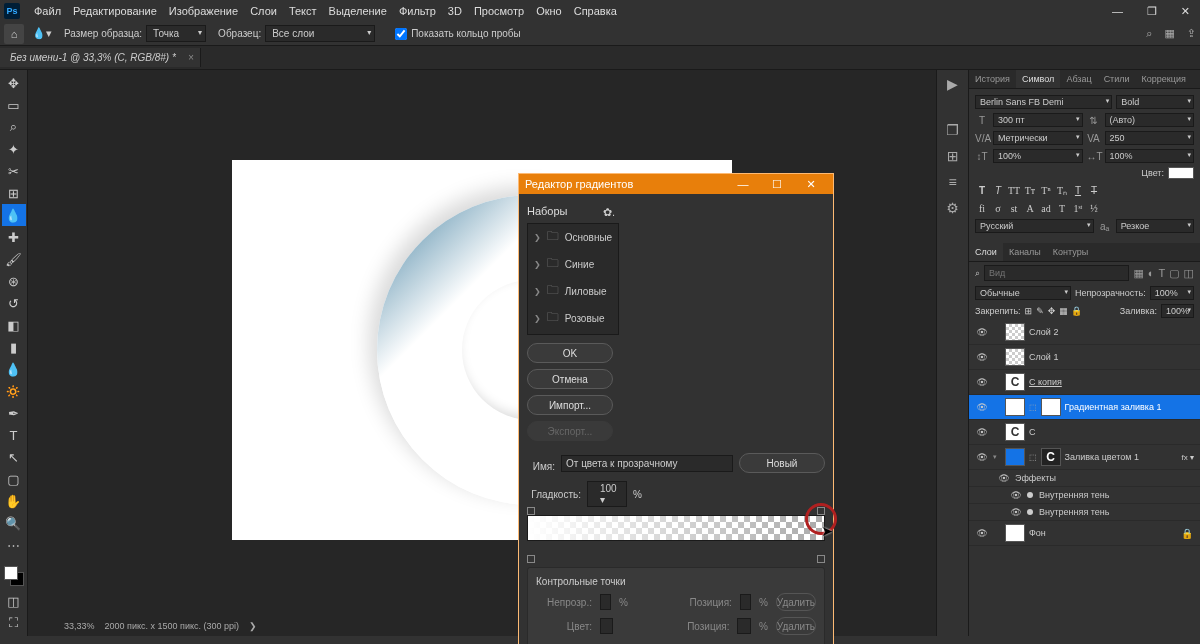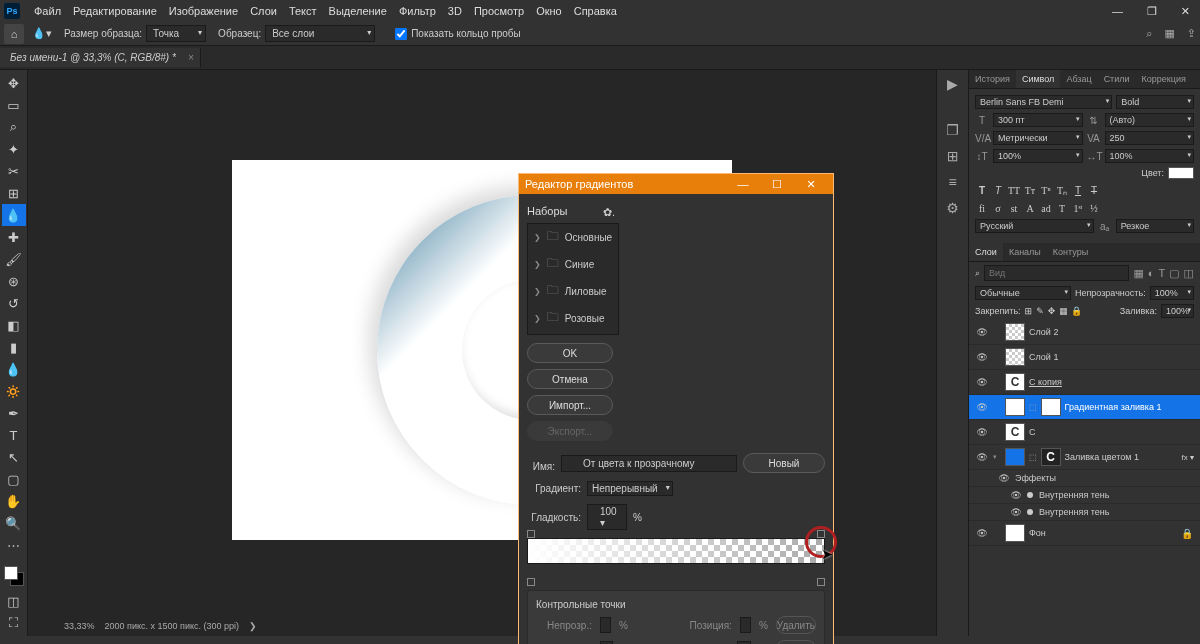--- a/index.html
+++ b/index.html
@@ -53,21 +53,21 @@
 .preset-folder .folder-icon { color: #888; font-size: 12px; }
 .preset-folder .expand { font-size: 8px; color: #888; }
 .gear-icon { color: #ccc; font-size: 11px; padding: 4px; cursor: pointer; }
 
 .btn-col { display: flex; flex-direction: column; gap: 6px; }
 .ps-btn { width: 86px; height: 20px; background: #3a3a3a; border: 1px solid #5a5a5a; border-radius: 10px; color: #ddd; font-size: 10px; display: flex; align-items: center; justify-content: center; cursor: pointer; }
 .ps-btn.disabled { color: #666; border-color: #3a3a3a; cursor: default; }
 
 .form-row { display: flex; align-items: center; gap: 6px; margin-bottom: 8px; font-size: 10px; color: #ccc; }
 .form-row label { min-width: 54px; text-align: right; }
-.text-input { background: #2a2a2a; border: 1px solid #1a1a1a; padding: 2px 21px; color: #ccc; font-size: 10px; flex: 1; }
+.text-input { background: #2a2a2a; border: 1px solid #1a1a1a; padding: 2px 4px; color: #ccc; font-size: 10px; flex: 1; }
 .small-select { background: #2a2a2a; border: 1px solid #1a1a1a; padding: 1px 14px 1px 4px; color: #ccc; font-size: 10px; position: relative; }
 .small-select::after { content: "▾"; position: absolute; right: 2px; font-size: 8px; }
 .num-input { background: #2a2a2a; border: 1px solid #1a1a1a; padding: 1px 12px 1px 12px; color: #ccc; font-size: 10px; width: 40px; position: relative; }
 
 .gradient-bar-wrap { margin: 8px 0 12px 0; position: relative; height: 40px; }
 .gradient-bar { height: 26px; background: linear-gradient(to right, #fff, rgba(255,255,255,0)), repeating-conic-gradient(#aaa 0% 25%, #fff 0% 50%) 0/12px 12px; border: 1px solid #1a1a1a; }
 .opacity-stop { position: absolute; top: -8px; width: 8px; height: 8px; background: #333; border: 1px solid #888; }
 .color-stop { position: absolute; bottom: -8px; width: 8px; height: 8px; background: #333; border: 1px solid #888; }
 .stop-highlight { position: absolute; top: -12px; right: -12px; width: 32px; height: 32px; border: 3px solid #b02020; border-radius: 50%; pointer-events: none; }
 .cursor-arrow { position: absolute; top: 8px; right: -8px; color: #000; filter: drop-shadow(0 0 1px #fff); font-size: 14px; }
@@ -439,24 +439,20 @@
         <div class="ps-btn disabled">Экспорт...</div>
       </div>
     </div>
 
     <div class="form-row" style="margin-top:12px;">
       <label style="min-width:28px;margin-top:7px;">Имя:</label>
       <input class="text-input" style="max-width: 180px;" value="От цвета к прозрачному">
       <div style="margin-left:auto;" class="ps-btn">Новый</div>
     </div>
     <div class="form-row">
-      <label>Градиент:</label>
-      <div class="small-select">Непрерывный</div>
-    </div>
-    <div class="form-row">
       <label>Гладкость:</label>
       <div class="num-input"><span>100</span> ▾</div>
       <span>%</span>
     </div>
 
     <div class="gradient-bar-wrap">
       <div class="opacity-stop" style="left:0;"></div>
       <div class="opacity-stop" style="right:0;"></div>
       <div class="gradient-bar"></div>
       <div class="color-stop" style="left:0;"></div>

